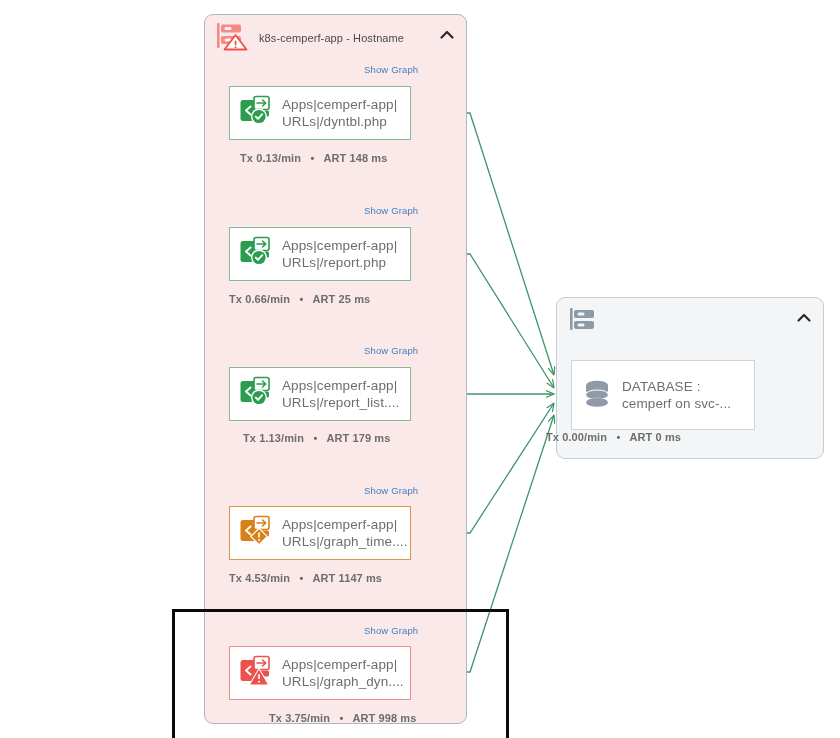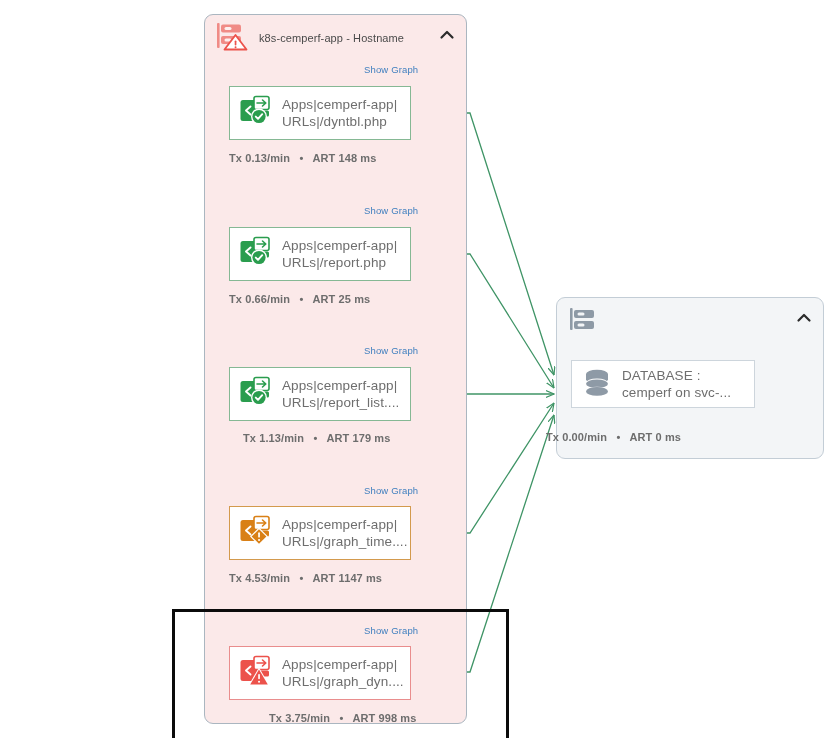--- a/index.html
+++ b/index.html
@@ -203,21 +203,21 @@
         <path d="M18,8 L26.5,8 M23.5,5 L26.8,8 L23.5,11" fill="none" stroke="#2a9d4e" stroke-width="1.6" stroke-linecap="round" stroke-linejoin="round"></path>
         <rect x="15" y="15.5" width="15" height="6" rx="1.5" fill="#2a9d4e"></rect>
         <circle cx="20" cy="21.5" r="8" fill="#ffffff"></circle>
         <circle cx="20" cy="21.5" r="6.6" fill="#2a9d4e"></circle>
         <path d="M16.8,21.6 L19,23.8 L23.2,19.2" fill="none" stroke="#ffffff" stroke-width="1.9" stroke-linecap="round" stroke-linejoin="round"></path>
       </svg>
     </span>
     <span class="node-label">Apps|cemperf-app|
 URLs|/dyntbl.php</span>
   </div>
-  <div class="metrics" style="left:229px; top:152px;">Tx 0.13/min   •   ART 148 ms</div>
+  <div class="metrics" style="left:240px; top:152px;">Tx 0.13/min   •   ART 148 ms</div>
 
   <div class="show-graph" style="left:364px; top:205px;">Show Graph</div>
   <div class="node green" style="left:229px; top:227px; width:182px; height:54px;">
     <span class="icon">
       <svg width="34" height="32" viewBox="0 0 34 32">
         <rect x="1.5" y="5" width="19" height="21" rx="2.5" fill="#2a9d4e"></rect>
         <path d="M11.5,11.5 L7,15.5 L11.5,19.5" fill="none" stroke="#ffffff" stroke-width="1.9" stroke-linecap="round" stroke-linejoin="round"></path>
         <rect x="15" y="1.5" width="15" height="13" rx="2" fill="#ffffff" stroke="#2a9d4e" stroke-width="1.6"></rect>
         <path d="M18,8 L26.5,8 M23.5,5 L26.8,8 L23.5,11" fill="none" stroke="#2a9d4e" stroke-width="1.6" stroke-linecap="round" stroke-linejoin="round"></path>
         <rect x="15" y="15.5" width="15" height="6" rx="1.5" fill="#2a9d4e"></rect>
@@ -302,21 +302,21 @@
         </svg>
       </span>
     </div>
     <span class="chevron">
       <svg width="16" height="14" viewBox="0 0 16 14">
         <path d="M2.5,9.5 L8,4 L13.5,9.5" fill="none" stroke="#2b2b2b" stroke-width="2.2" stroke-linecap="round" stroke-linejoin="round"></path>
       </svg>
     </span>
   </div>
 
-  <div class="node grey" style="left:571px; top:360px; width:184px; height:48px;">
+  <div class="node grey" style="left:571px; top:360px; width:184px; height:70px;">
     <span class="icon">
       <svg width="32" height="32" viewBox="0 0 32 32">
         <ellipse cx="16" cy="8" rx="11" ry="4.3" fill="#8e9aa6"></ellipse>
         <path d="M5,8 L5,13.2 A11,4.3 0 0 0 27,13.2 L27,8 Z" fill="#8e9aa6"></path>
         <ellipse cx="16" cy="16.8" rx="11" ry="4.3" fill="#ffffff"></ellipse>
         <ellipse cx="16" cy="17.8" rx="11" ry="4.3" fill="#8e9aa6"></ellipse>
         <ellipse cx="16" cy="25" rx="11" ry="4.3" fill="#ffffff"></ellipse>
         <ellipse cx="16" cy="25.4" rx="11" ry="4.3" fill="#8e9aa6"></ellipse>
       </svg>
     </span>

